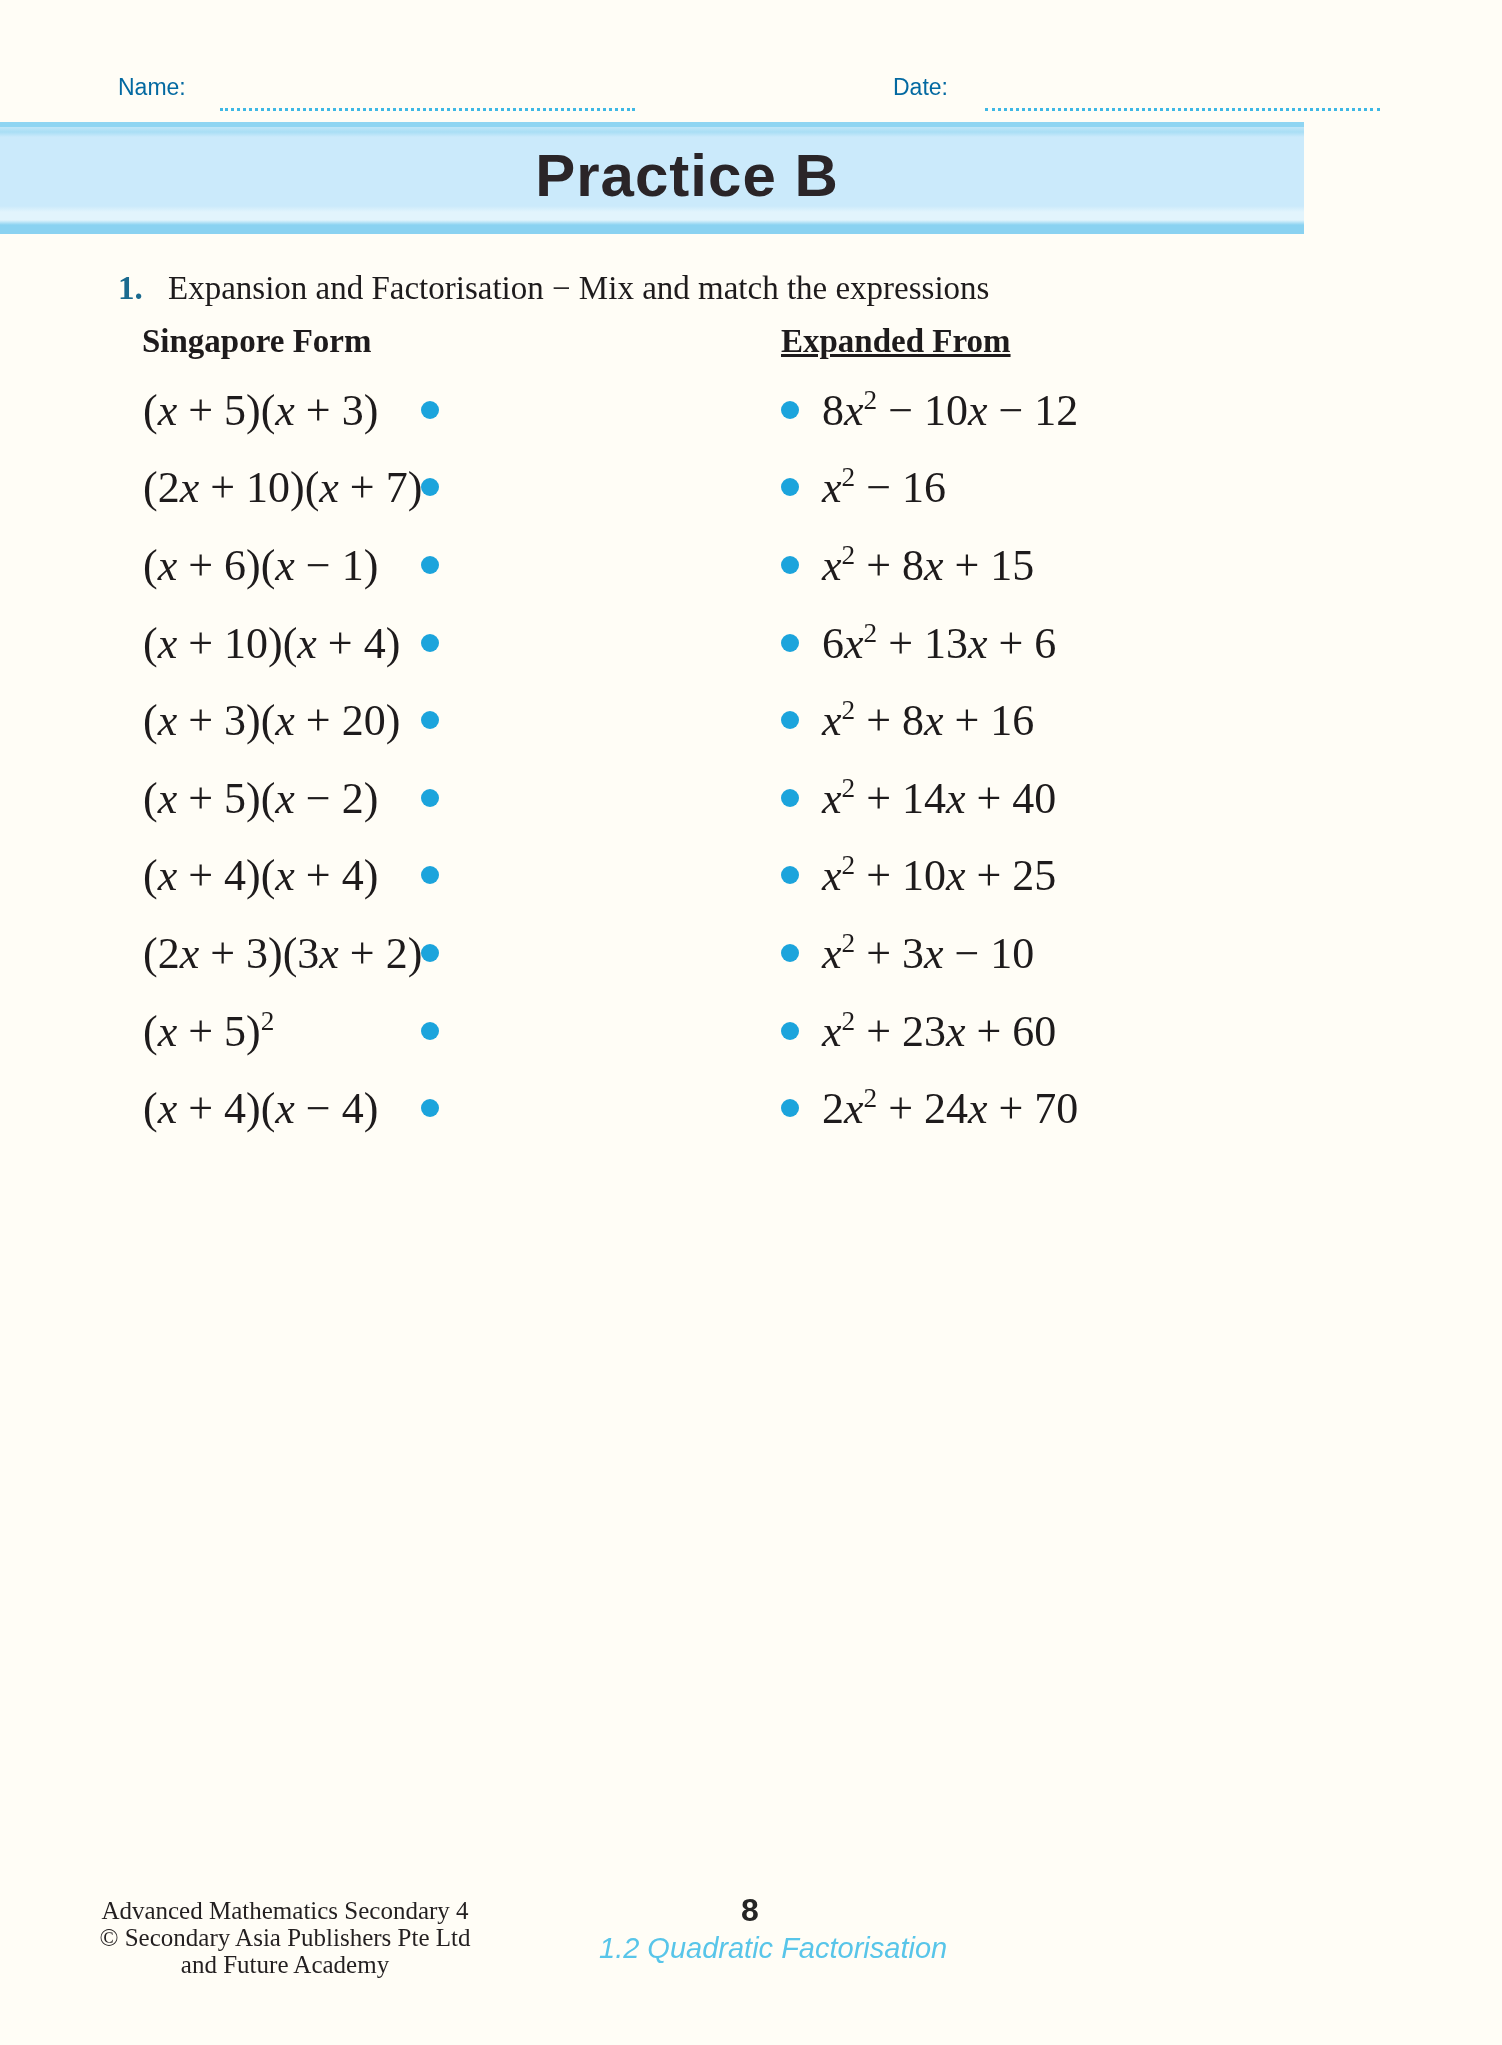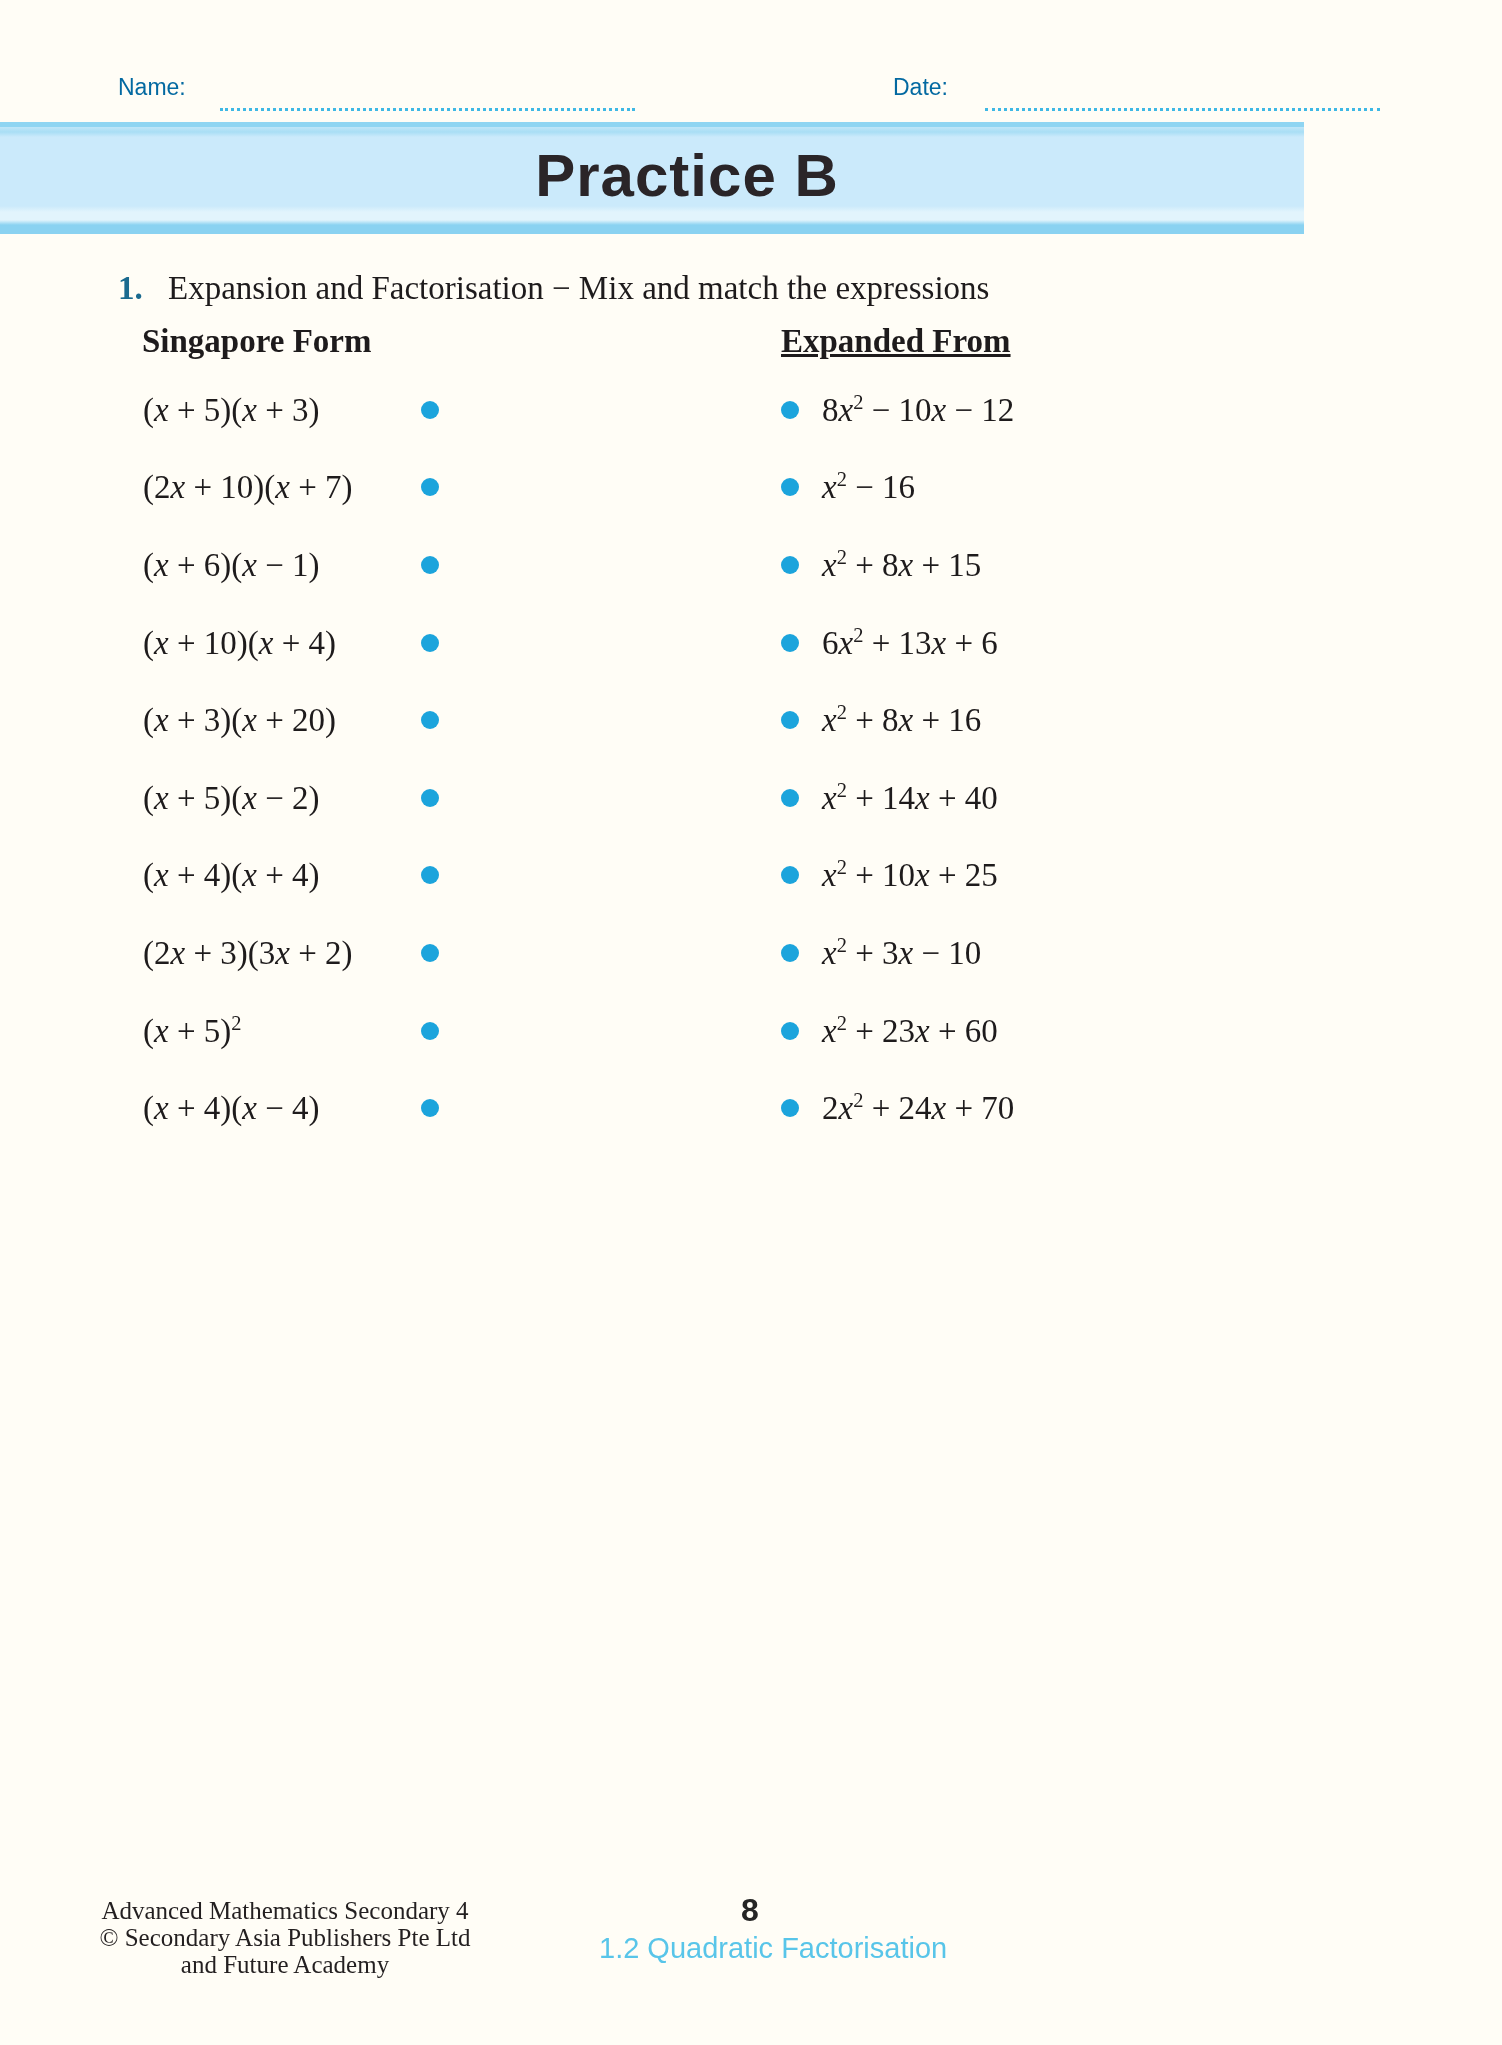--- a/index.html
+++ b/index.html
@@ -72,21 +72,21 @@
   .col-header.left { left: 142px; }
   .col-header.right { left: 781px; text-decoration: underline; }
 
   
   .rows { position: absolute; left: 0; top: 371px; width: 1502px; }
   .row { position: relative; height: 77.6px; }
   .expr {
     position: absolute;
     top: 50%;
     transform: translateY(-50%);
-    font-size: 33px;
+    font-size: 44px;
     white-space: nowrap;
   }
   .expr i { font-family: "Liberation Serif", serif; }
   .expr sup { font-size: 0.62em; vertical-align: super; line-height: 0; }
   .fx { left: 143px; }
   .ex { left: 822px; }
   .dot {
     position: absolute;
     top: 50%;
     transform: translateY(-50%);
@@ -116,20 +116,21 @@
     font-weight: bold;
     font-size: 32px;
     color: #252525;
   }
   .footer-section {
     position: absolute;
     left: 599px; top: 1932px;
     width: 300px;
     text-align: center;
     font-family: "Liberation Sans", sans-serif;
+    font-style: italic;
     font-size: 29px;
     color: #58c5e9;
     white-space: nowrap;
   }
 </style>
 </head>
 <body>
 
 <div class="page">
 

